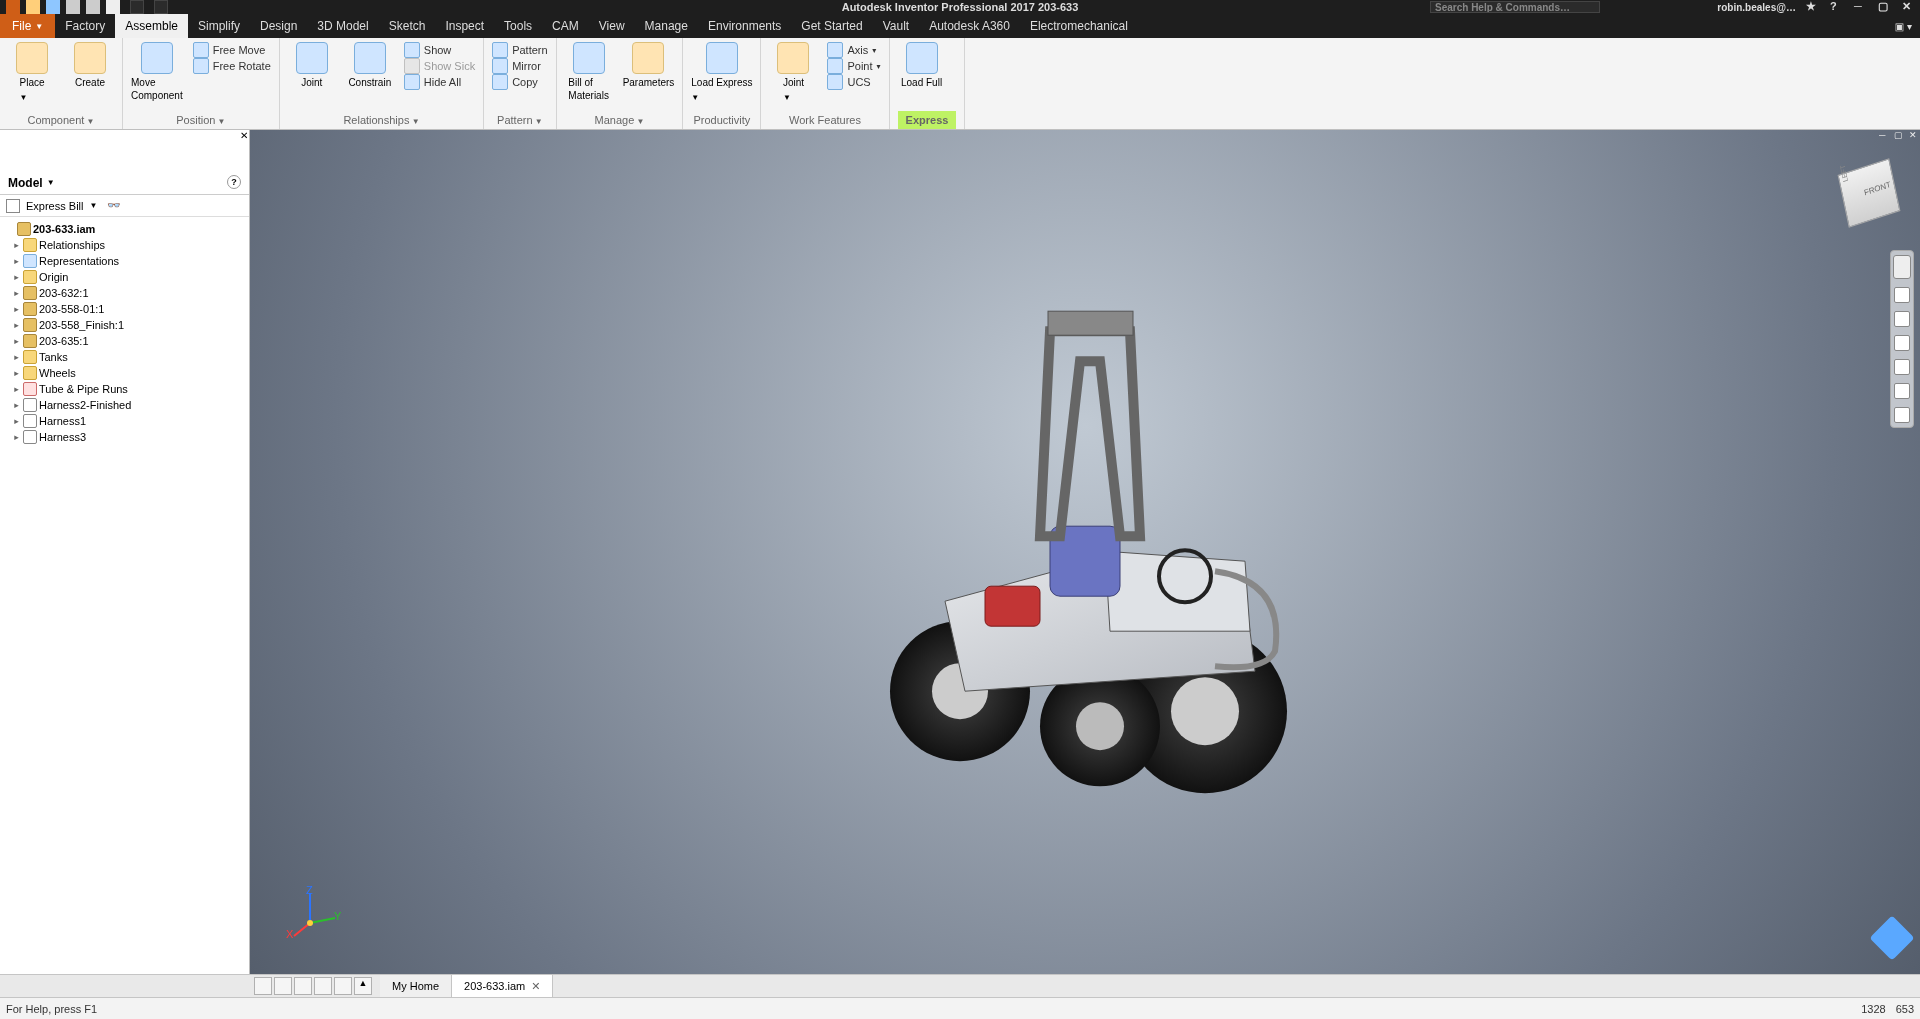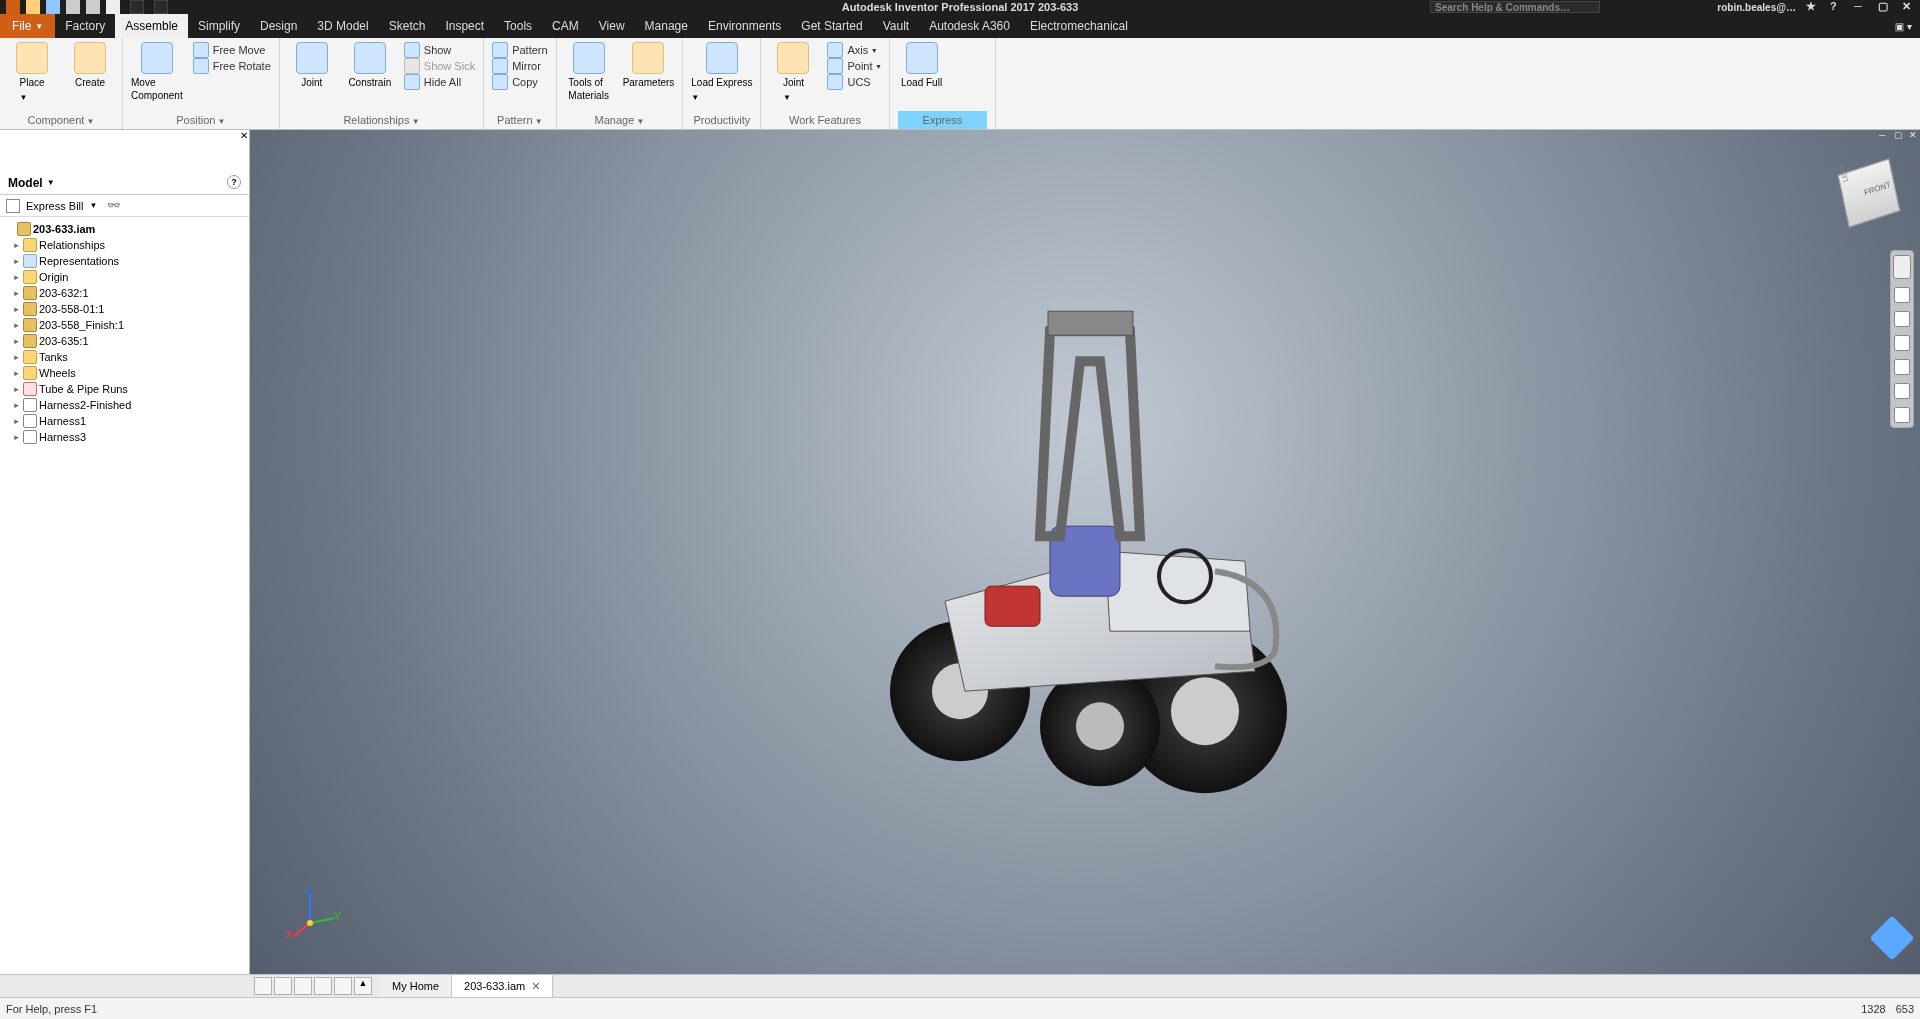--- a/index.html
+++ b/index.html
@@ -31,21 +31,21 @@
 .bigbtn { display: flex; flex-direction: column; align-items: center; justify-content: flex-start; width: auto; min-width: 48px; cursor: pointer; }
 .bigbtn .bigicon { width: 32px; height: 32px; border-radius: 4px; background: #ffe4b3; border: 1px solid #dcbf7a; margin-bottom: 2px; }
 .bigbtn .bigicon.blue { background: #cfe5ff; border: 1px solid #7aaedc; }
 .bigbtn span { font-size: 10px; text-align: left; line-height: 13px; }
 .bigbtn .dd::after { content: "\A▼"; white-space: pre; font-size: 8px; }
 .smallcol { display: flex; flex-direction: column; gap: 0; }
 .smallbtn { display: flex; align-items: center; gap: 4px; font-size: 11px; cursor: pointer; color: #333; white-space: nowrap; }
 .smallbtn .smicon { width: 16px; height: 16px; background: #cfe5ff; border: 1px solid #7aaedc; border-radius: 2px; }
 .smallbtn.dim { color: #9a9a9a; }
 .smallbtn.dim .smicon { background: #e6e6e6; border-color: #c0c0c0; }
-.panel.express .panel-title { background: #7dd3fc; padding: 0 25px; }
+.panel.express .panel-title { background: #bef264; padding: 0 8px; font-weight: bold; }
 
 
 .workarea { position: relative; display: flex; height: calc(1019px - 14px - 24px - 92px - 23px - 22px); }
 .browser { width: 250px; background: #fff; border-right: 1px solid #bcbcbc; display: flex; flex-direction: column; font-size: 11px; }
 .browser-x { position: absolute; left: 240px; top: 0; font-size: 10px; cursor: pointer; }
 .browser-hdr { height: 24px; border-bottom: 1px solid #ccc; display: flex; align-items: center; padding-left: 8px; font-weight: 600; font-size: 12px; position: relative; margin-top: 41px; }
 .browser-hdr::after { content: "▼"; font-size: 8px; margin-left: 4px; }
 .help-icon { position: absolute; right: 8px; top: 4px; width: 14px; height: 14px; border: 1px solid #999; border-radius: 50%; text-align: center; font-size: 9px; line-height: 12px; }
 .viewbar { height: 22px; border-bottom: 1px solid #ddd; display: flex; align-items: center; padding-left: 6px; gap: 6px; }
 .viewbar .funnel { width: 14px; height:14px; border:1px solid #888; }
@@ -213,21 +213,21 @@
             <span>Copy</span>
           </div>
       </div>
     </div>
     <div class="panel-title"><span class="dd">Pattern</span></div>
   </div>
   <div class="panel">
     <div class="panel-body">
       <div class="bigbtn">
           <div class="bigicon blue"></div>
-          <span style="white-space:pre">Tools of
+          <span style="white-space:pre">Bill of
 Materials</span>
         </div>
       <div class="bigbtn">
           <div class="bigicon"></div>
           <span>Parameters</span>
         </div>
     </div>
     <div class="panel-title"><span class="dd">Manage</span></div>
   </div>
   <div class="panel">

